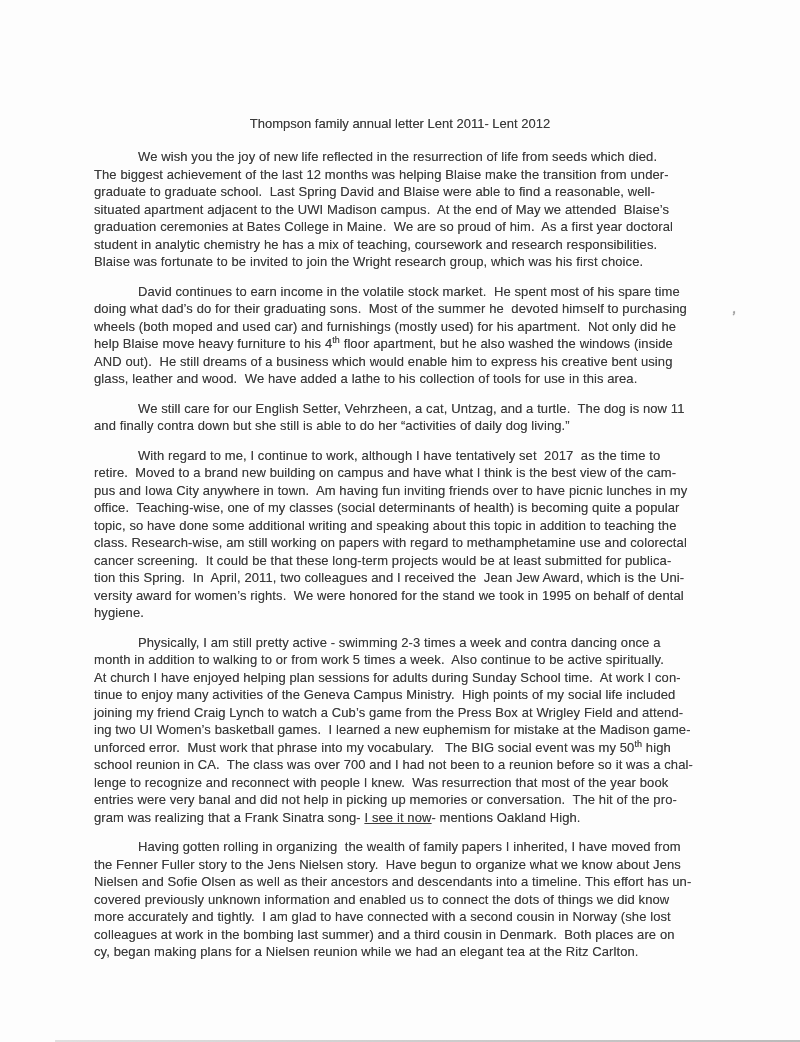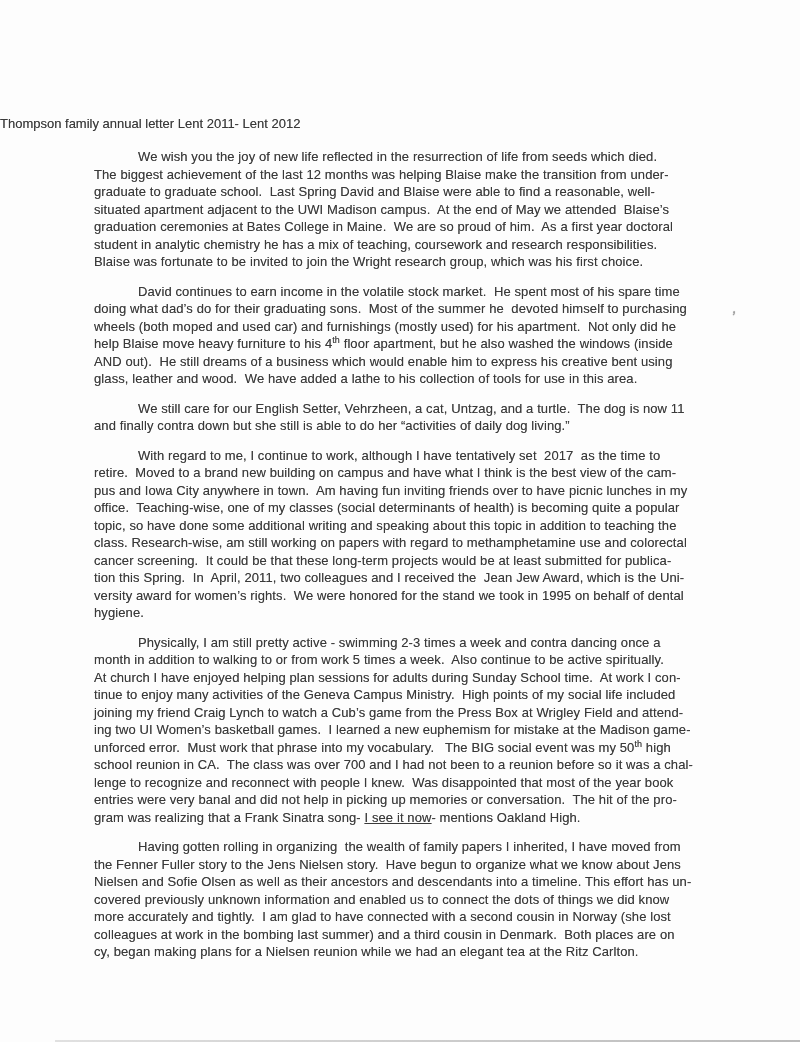--- a/index.html
+++ b/index.html
@@ -14,21 +14,21 @@
     background: #fdfdfd;
     overflow: hidden;
     font-family: "Liberation Sans", "DejaVu Sans", sans-serif;
     color: #3a3a3a;
   }
   .doc-title {
     position: absolute;
     top: 115px;
     left: 0;
     right: 0;
-    text-align: left;
+    text-align: center;
     font-size: 13px;
     line-height: 17px;
     color: #3a3a3a;
     text-shadow: 0 0 0.5px rgba(58,58,58,0.55);
   }
   .doc-body {
     position: absolute;
     top: 148px;
     left: 94px;
     right: 40px;
@@ -117,21 +117,21 @@
       </div>
       <div class="paragraph">
         <div class="line first">Physically, I am still pretty active - swimming 2-3 times a week and contra dancing once a</div>
         <div class="line">month in addition to walking to or from work 5 times a week.  Also continue to be active spiritually.</div>
         <div class="line">At church I have enjoyed helping plan sessions for adults during Sunday School time.  At work I con-</div>
         <div class="line">tinue to enjoy many activities of the Geneva Campus Ministry.  High points of my social life included</div>
         <div class="line">joining my friend Craig Lynch to watch a Cub’s game from the Press Box at Wrigley Field and attend-</div>
         <div class="line">ing two UI Women’s basketball games.  I learned a new euphemism for mistake at the Madison game-</div>
         <div class="line">unforced error.  Must work that phrase into my vocabulary.   The BIG social event was my 50<sup>th</sup> high</div>
         <div class="line">school reunion in CA.  The class was over 700 and I had not been to a reunion before so it was a chal-</div>
-        <div class="line">lenge to recognize and reconnect with people I knew.  Was disappointed that most of the year book</div>
+        <div class="line">lenge to recognize and reconnect with people I knew.  Was resurrection that most of the year book</div>
         <div class="line">entries were very banal and did not help in picking up memories or conversation.  The hit of the pro-</div>
         <div class="line">gram was realizing that a Frank Sinatra song- <span class="underline">I see it now</span>- mentions Oakland High.</div>
       </div>
       <div class="paragraph">
         <div class="line first">Having gotten rolling in organizing  the wealth of family papers I inherited, I have moved from</div>
         <div class="line">the Fenner Fuller story to the Jens Nielsen story.  Have begun to organize what we know about Jens</div>
         <div class="line">Nielsen and Sofie Olsen as well as their ancestors and descendants into a timeline. This effort has un-</div>
         <div class="line">covered previously unknown information and enabled us to connect the dots of things we did know</div>
         <div class="line">more accurately and tightly.  I am glad to have connected with a second cousin in Norway (she lost</div>
         <div class="line">colleagues at work in the bombing last summer) and a third cousin in Denmark.  Both places are on</div>

